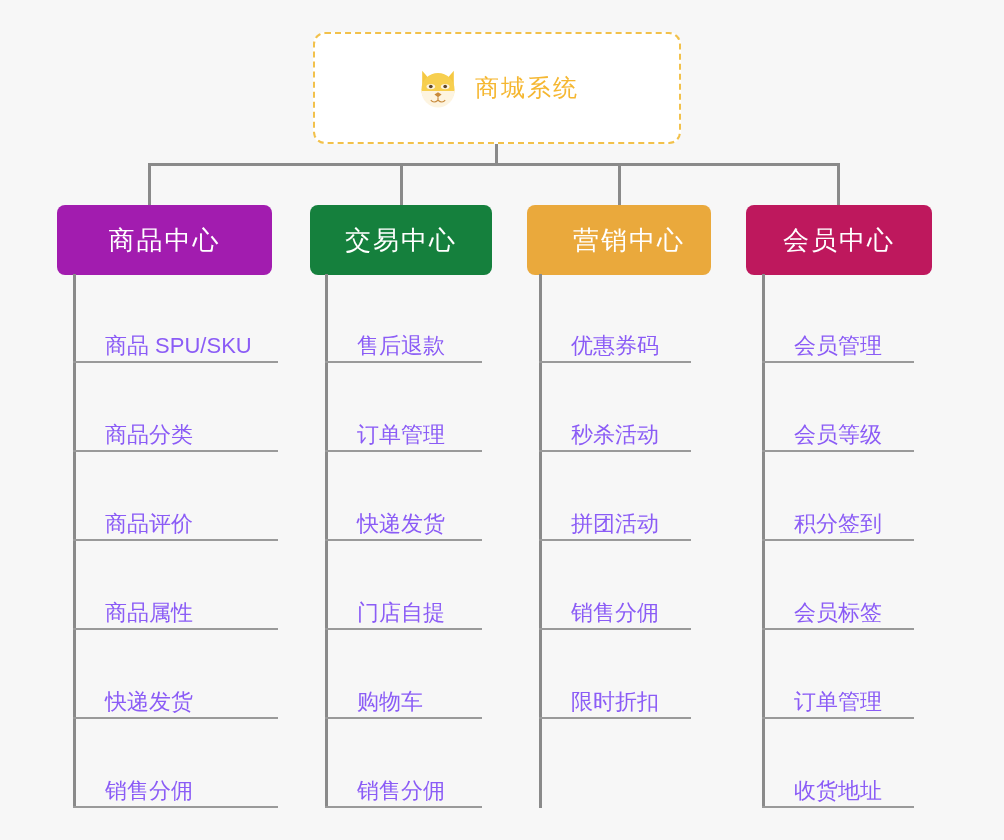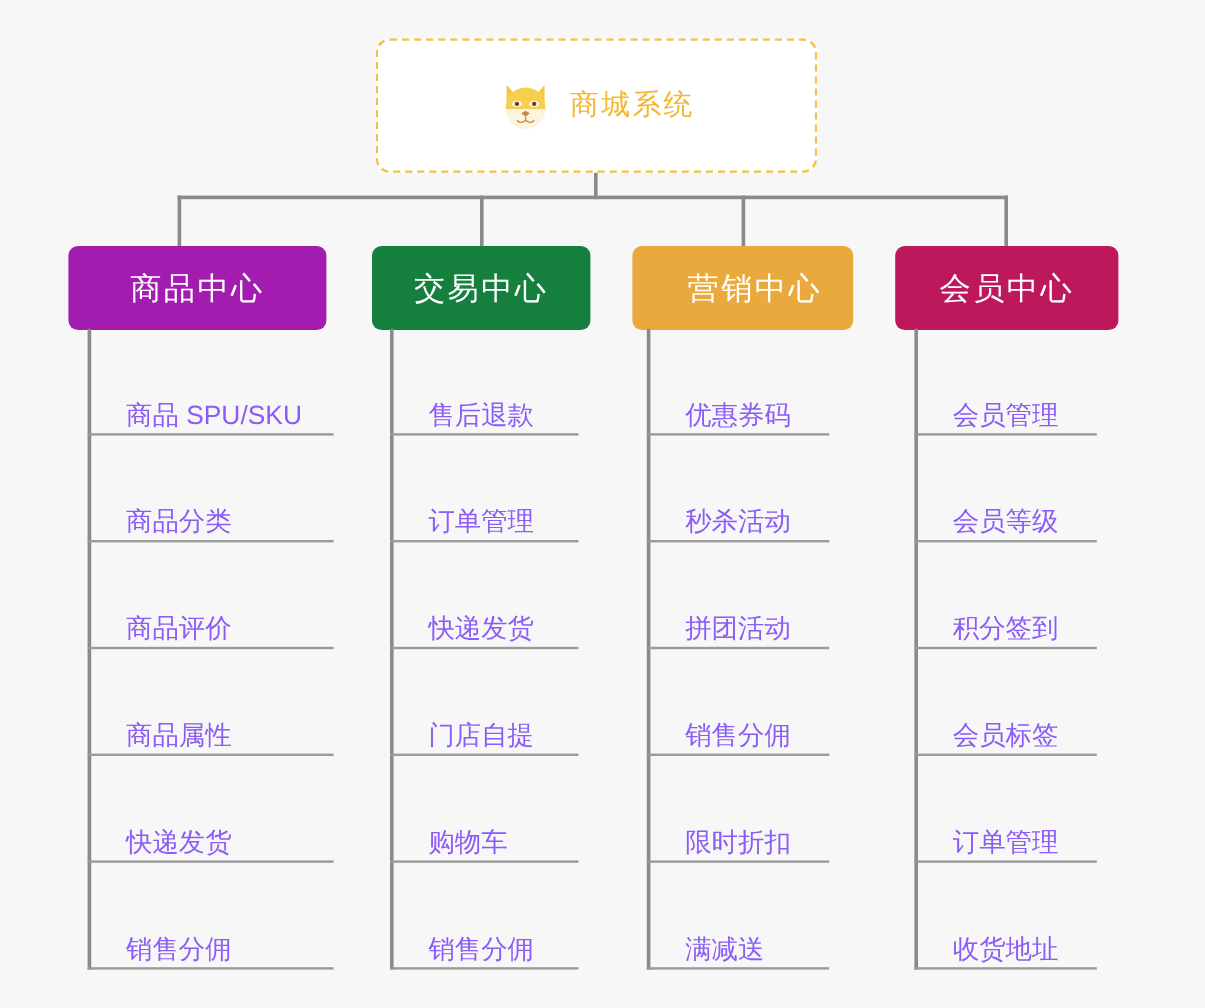--- a/index.html
+++ b/index.html
@@ -231,24 +231,20 @@
           <div class="leaf-underline" style="width: 152px;"></div>
         </div>
         <div class="leaf">
           <span class="leaf-label">销售分佣</span>
           <div class="leaf-underline" style="width: 152px;"></div>
         </div>
         <div class="leaf">
           <span class="leaf-label">限时折扣</span>
           <div class="leaf-underline" style="width: 152px;"></div>
         </div>
-        <div class="leaf">
-          <span class="leaf-label">满减送</span>
-          <div class="leaf-underline" style="width: 152px;"></div>
-        </div>
       </div>
   </div>
   <div class="branch" style="left:762px;">
     <div class="spine" style="height: 534px;"></div>
     <div class="leaves">
         <div class="leaf">
           <span class="leaf-label">会员管理</span>
           <div class="leaf-underline" style="width: 152px;"></div>
         </div>
         <div class="leaf">

